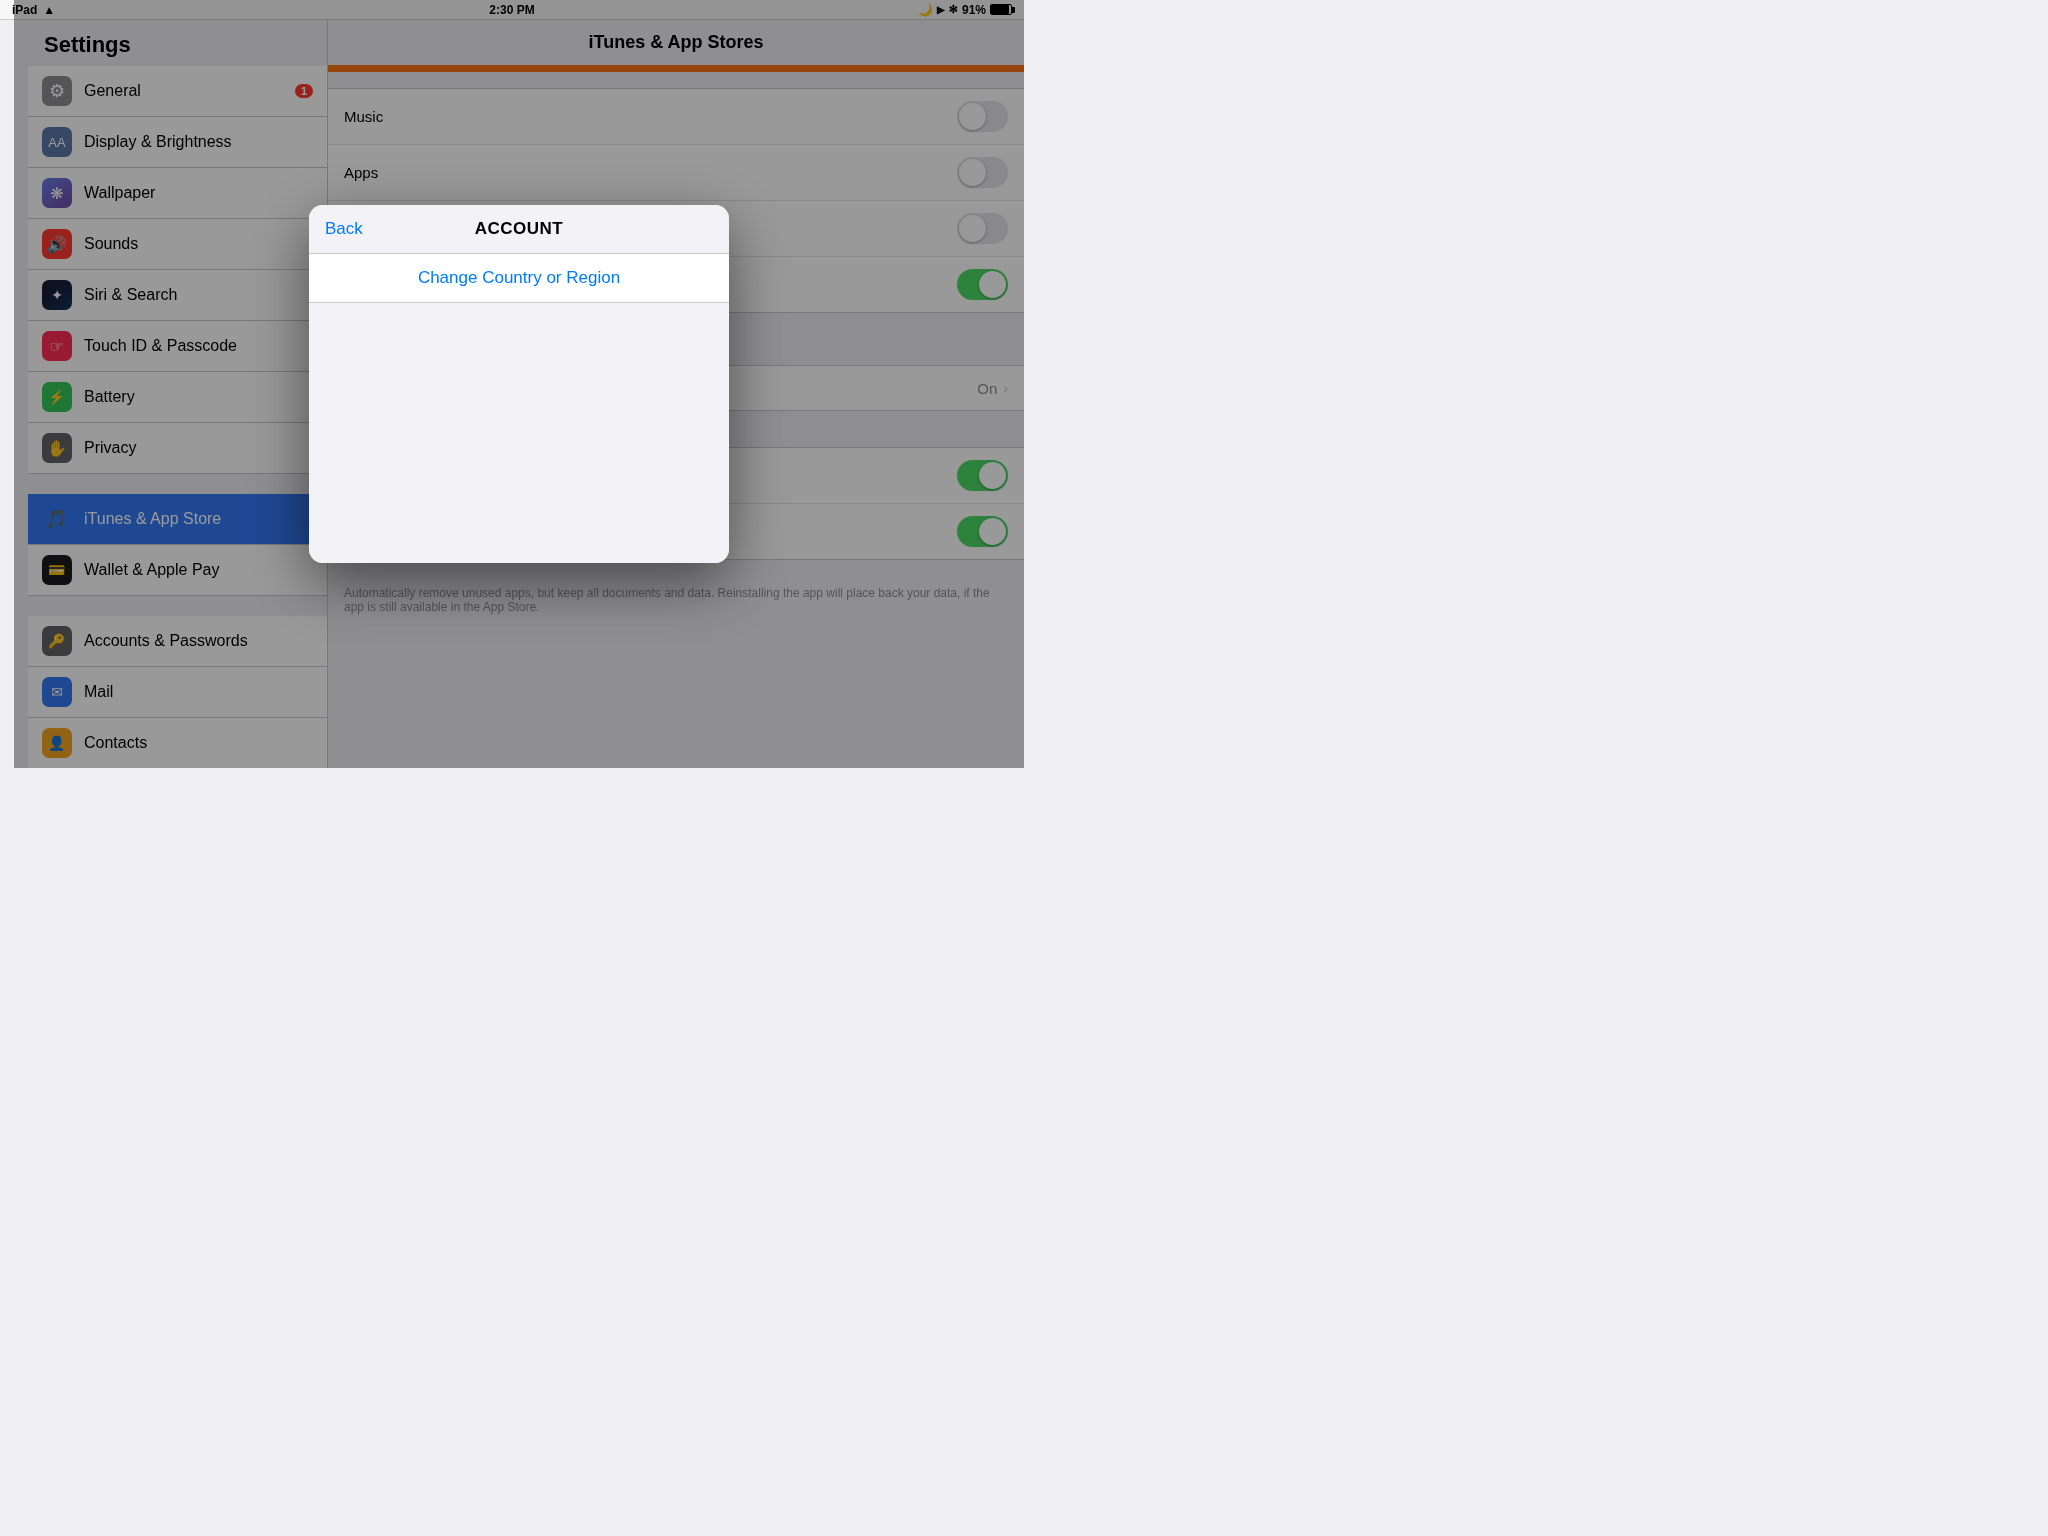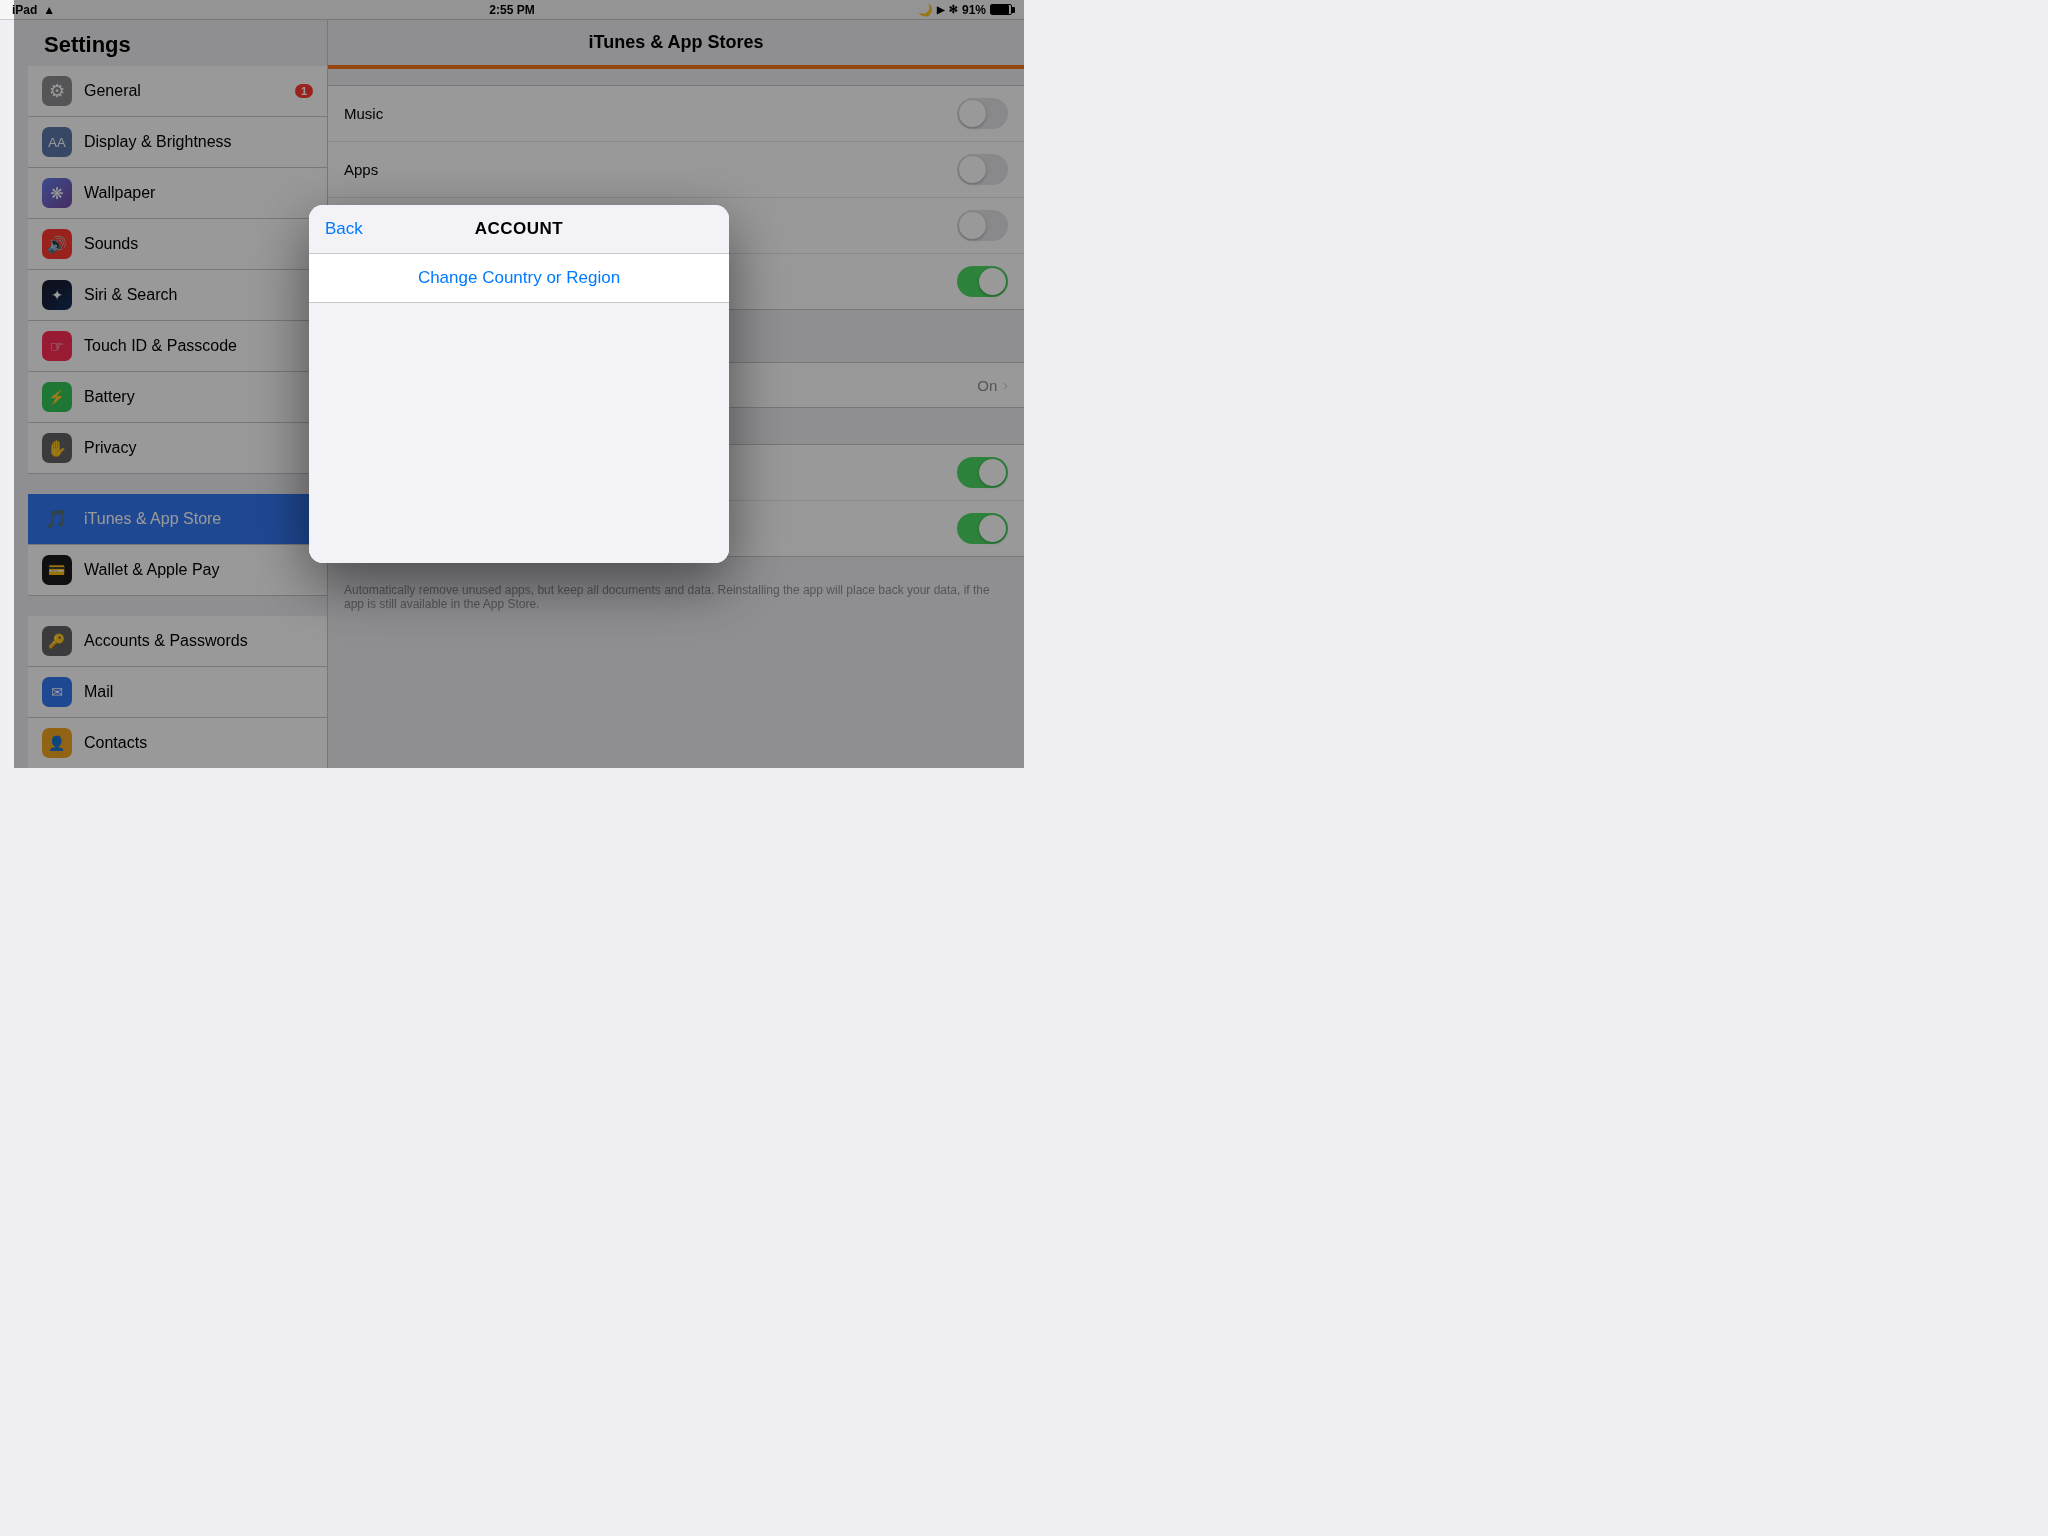--- a/index.html
+++ b/index.html
@@ -106,21 +106,21 @@
     .content {
       flex: 1;
       background: #efeff4;
       overflow-y: auto;
       position: relative;
     }
     .content-header {
       padding: 12px 20px;
       text-align: center;
       background: #efeff4;
-      border-bottom: 4px solid #f97316;
+      border-bottom: 7px solid #f97316;
     }
     .content-header h1 {
       font-size: 18px;
       font-weight: 600;
     }
 
     
     .content-section {
       margin: 0;
       background: #fff;
@@ -248,21 +248,21 @@
   </style>
 </head>
 <body>
 
 <div class="status-bar">
   <div class="status-left">
     <span>iPad</span>
     <span>▲</span>
   </div>
   <div class="status-center">
-    <span>2:55 PM</span>
+    <span>2:30 PM</span>
   </div>
   <div class="status-right">
     <span>🌙</span>
     <span style="font-size:10px;">▶</span>
     <span style="font-size:11px;">✻</span>
     <span>91%</span>
     <span style="display:inline-block;width:22px;height:11px;border:1px solid #000;border-radius:2px;position:relative;">
       <span style="display:block;width:90%;height:100%;background:#000;border-radius:1px;"></span>
       <span style="position:absolute;right:-4px;top:2px;width:3px;height:6px;background:#000;border-radius:0 1px 1px 0;"></span>
     </span>

